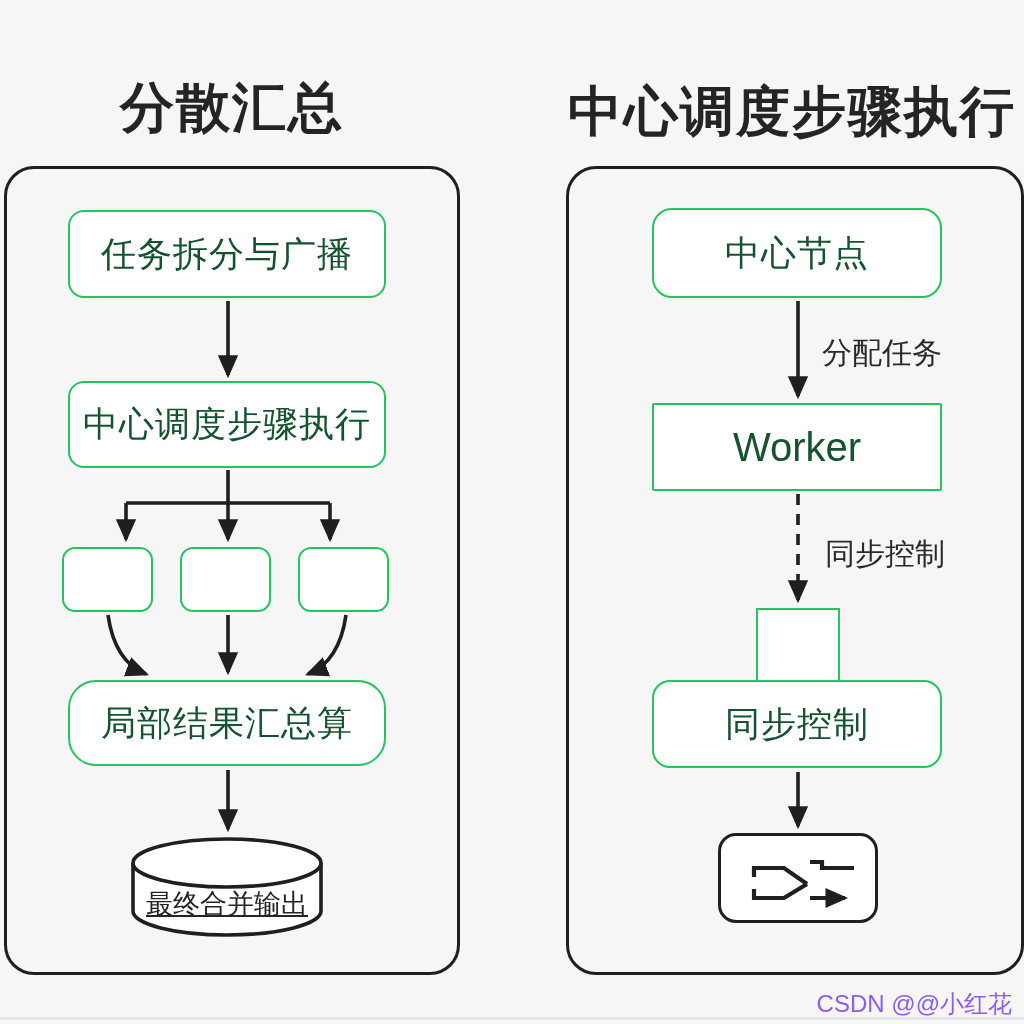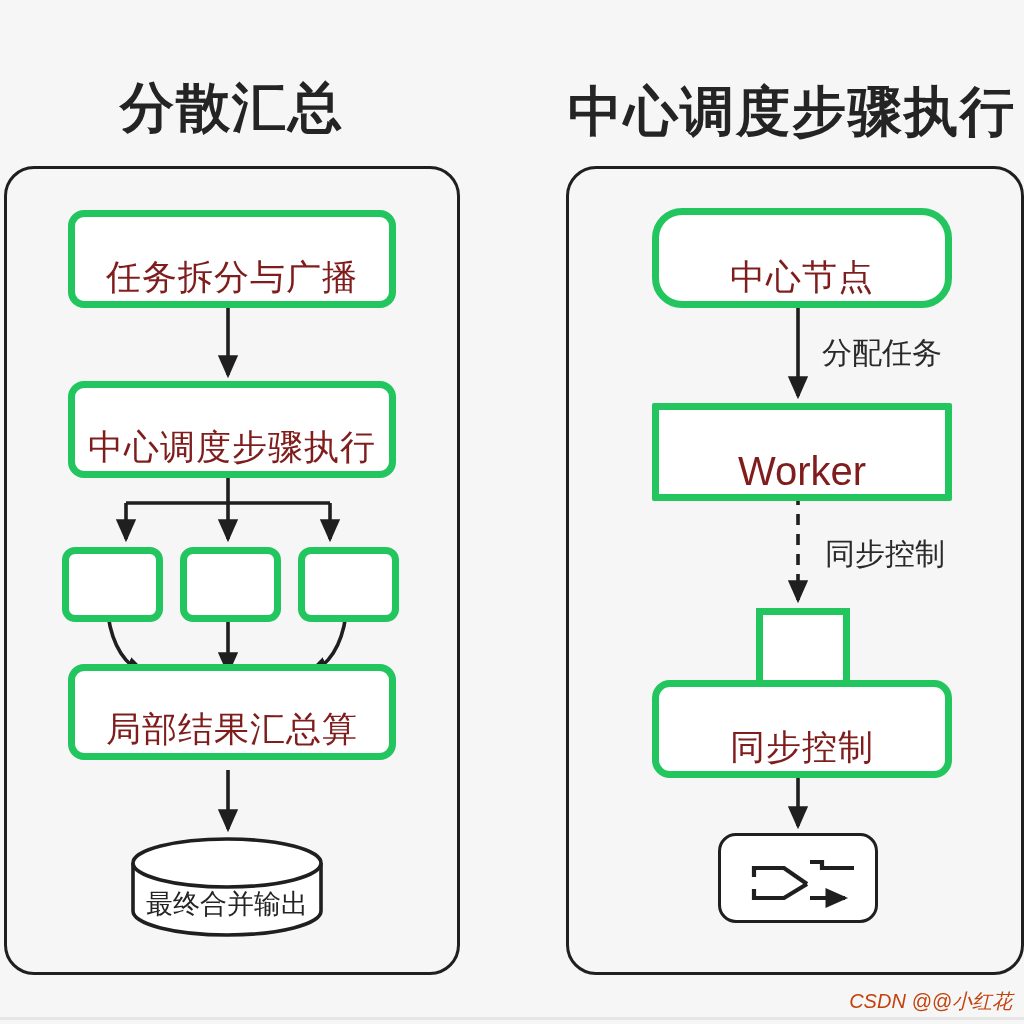--- a/index.html
+++ b/index.html
@@ -25,26 +25,26 @@
   }
   .container{
     position:absolute;
     border:3px solid #1f1f1f;
     border-radius:30px;
     z-index:0;
   }
   .node{
     position:absolute;
     background:#ffffff;
-    border:7px solid #22c55e;
+    border:2px solid #22c55e;
     border-radius:16px;
     display:flex;
-    align-items:flex-end;
+    align-items:center;
     justify-content:center;
-    color:#7f1d1d;
+    color:#14532d;
     z-index:2;
   }
   .node.cn{font-size:35px;font-weight:500;letter-spacing:1px;}
   .node.latin{font-size:40px;font-weight:400;}
   .node.small{border-radius:13px;}
   .node.square{border-radius:0;z-index:1;}
   .edge-label{
     position:absolute;
     font-size:30px;
     font-weight:500;
@@ -72,25 +72,24 @@
     background:#ffffff;
     border:3px solid #1f1f1f;
     border-radius:18px;
     display:flex;
     align-items:center;
     justify-content:center;
     z-index:2;
   }
   .watermark{
     position:absolute;
-    font-size:20px;
-    color:#c2410c;
+    font-size:24px;
+    color:#8b5cf6;
     z-index:4;
     white-space:nowrap;
-    font-style:italic;
   }
   .bottom-strip{
     position:absolute;
     left:0;top:1017px;width:1024px;height:3px;
     background:#e6e6e6;
     z-index:4;
   }
 </style>
 </head>
 <body>
@@ -135,26 +134,26 @@
 
   <div class="node cn" style="left:68px;top:210px;width:314px;height:84px;">
     <span>任务拆分与广播</span>
   </div>
   <div class="node cn" style="left:68px;top:381px;width:314px;height:83px;">
     <span>中心调度步骤执行</span>
   </div>
   <div class="node small" style="left:62px;top:547px;width:87px;height:61px;"></div>
   <div class="node small" style="left:180px;top:547px;width:87px;height:61px;"></div>
   <div class="node small" style="left:298px;top:547px;width:87px;height:61px;"></div>
-  <div class="node cn" style="left:68px;top:664px;width:314px;height:82px;">
+  <div class="node cn" style="left:68px;top:680px;width:314px;height:82px;border-radius:28px;">
     <span>局部结果汇总算</span>
   </div>
-  <div class="cyl-label" style="left:133px;top:886px;width:188px;">最终合并输出</div>
+  <div class="cyl-label" style="left:133px;top:886px;width:188px;text-decoration:underline;">最终合并输出</div>
 
-  <div class="node cn" style="left:652px;top:208px;width:286px;height:86px;border-radius:30px;">
+  <div class="node cn" style="left:652px;top:208px;width:286px;height:86px;border-radius:20px;">
     <span>中心节点</span>
   </div>
   <div class="edge-label" style="left:812px;top:333px;width:140px;">分配任务</div>
   <div class="node latin" style="left:652px;top:403px;width:286px;height:84px;border-radius:2px;">
     <span>Worker</span>
   </div>
   <div class="edge-label" style="left:815px;top:534px;width:140px;">同步控制</div>
   <div class="node square" style="left:756px;top:608px;width:80px;height:72px;"></div>
   <div class="node cn" style="left:652px;top:680px;width:286px;height:84px;border-radius:18px;">
     <span>同步控制</span>

